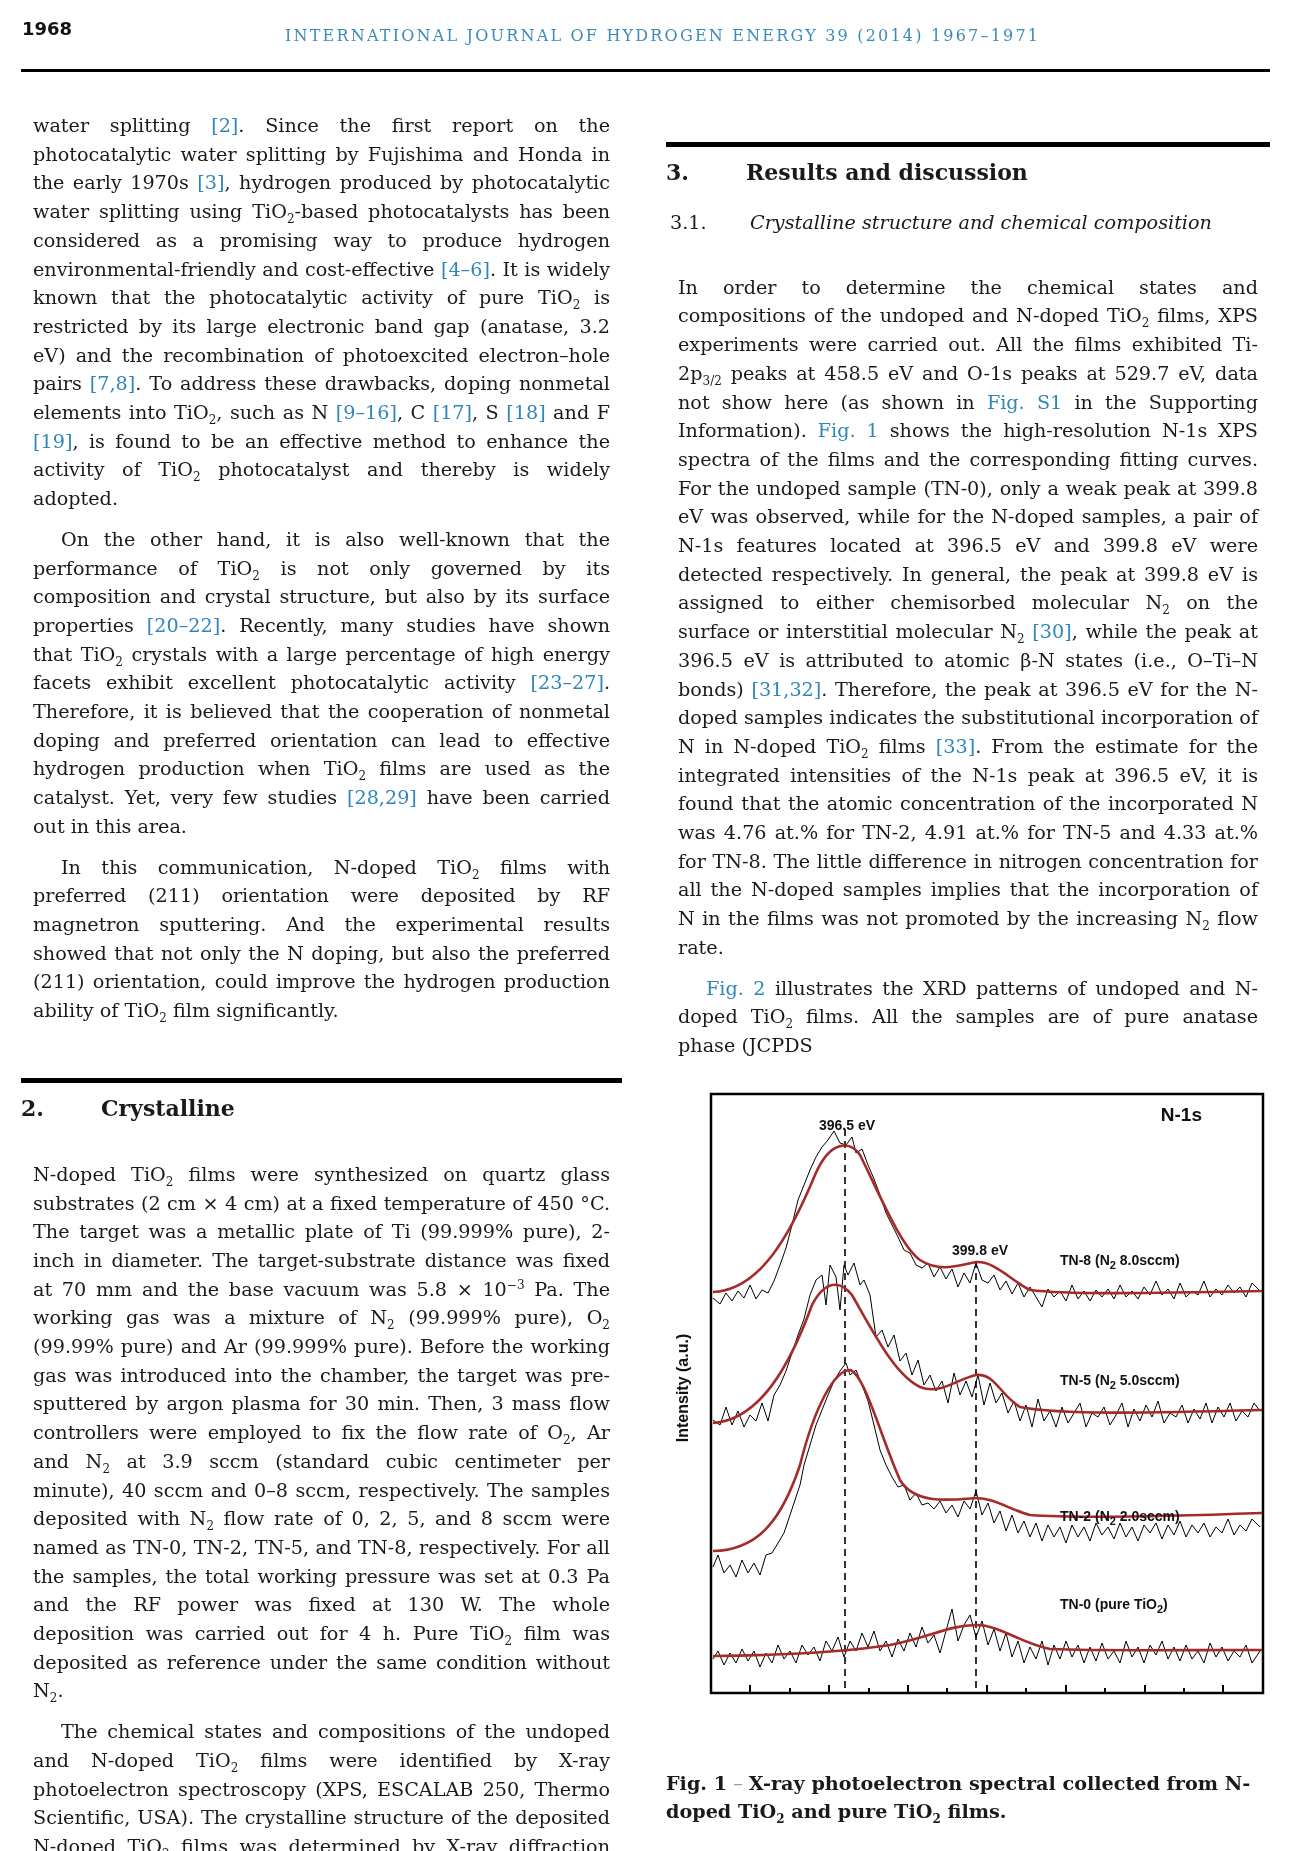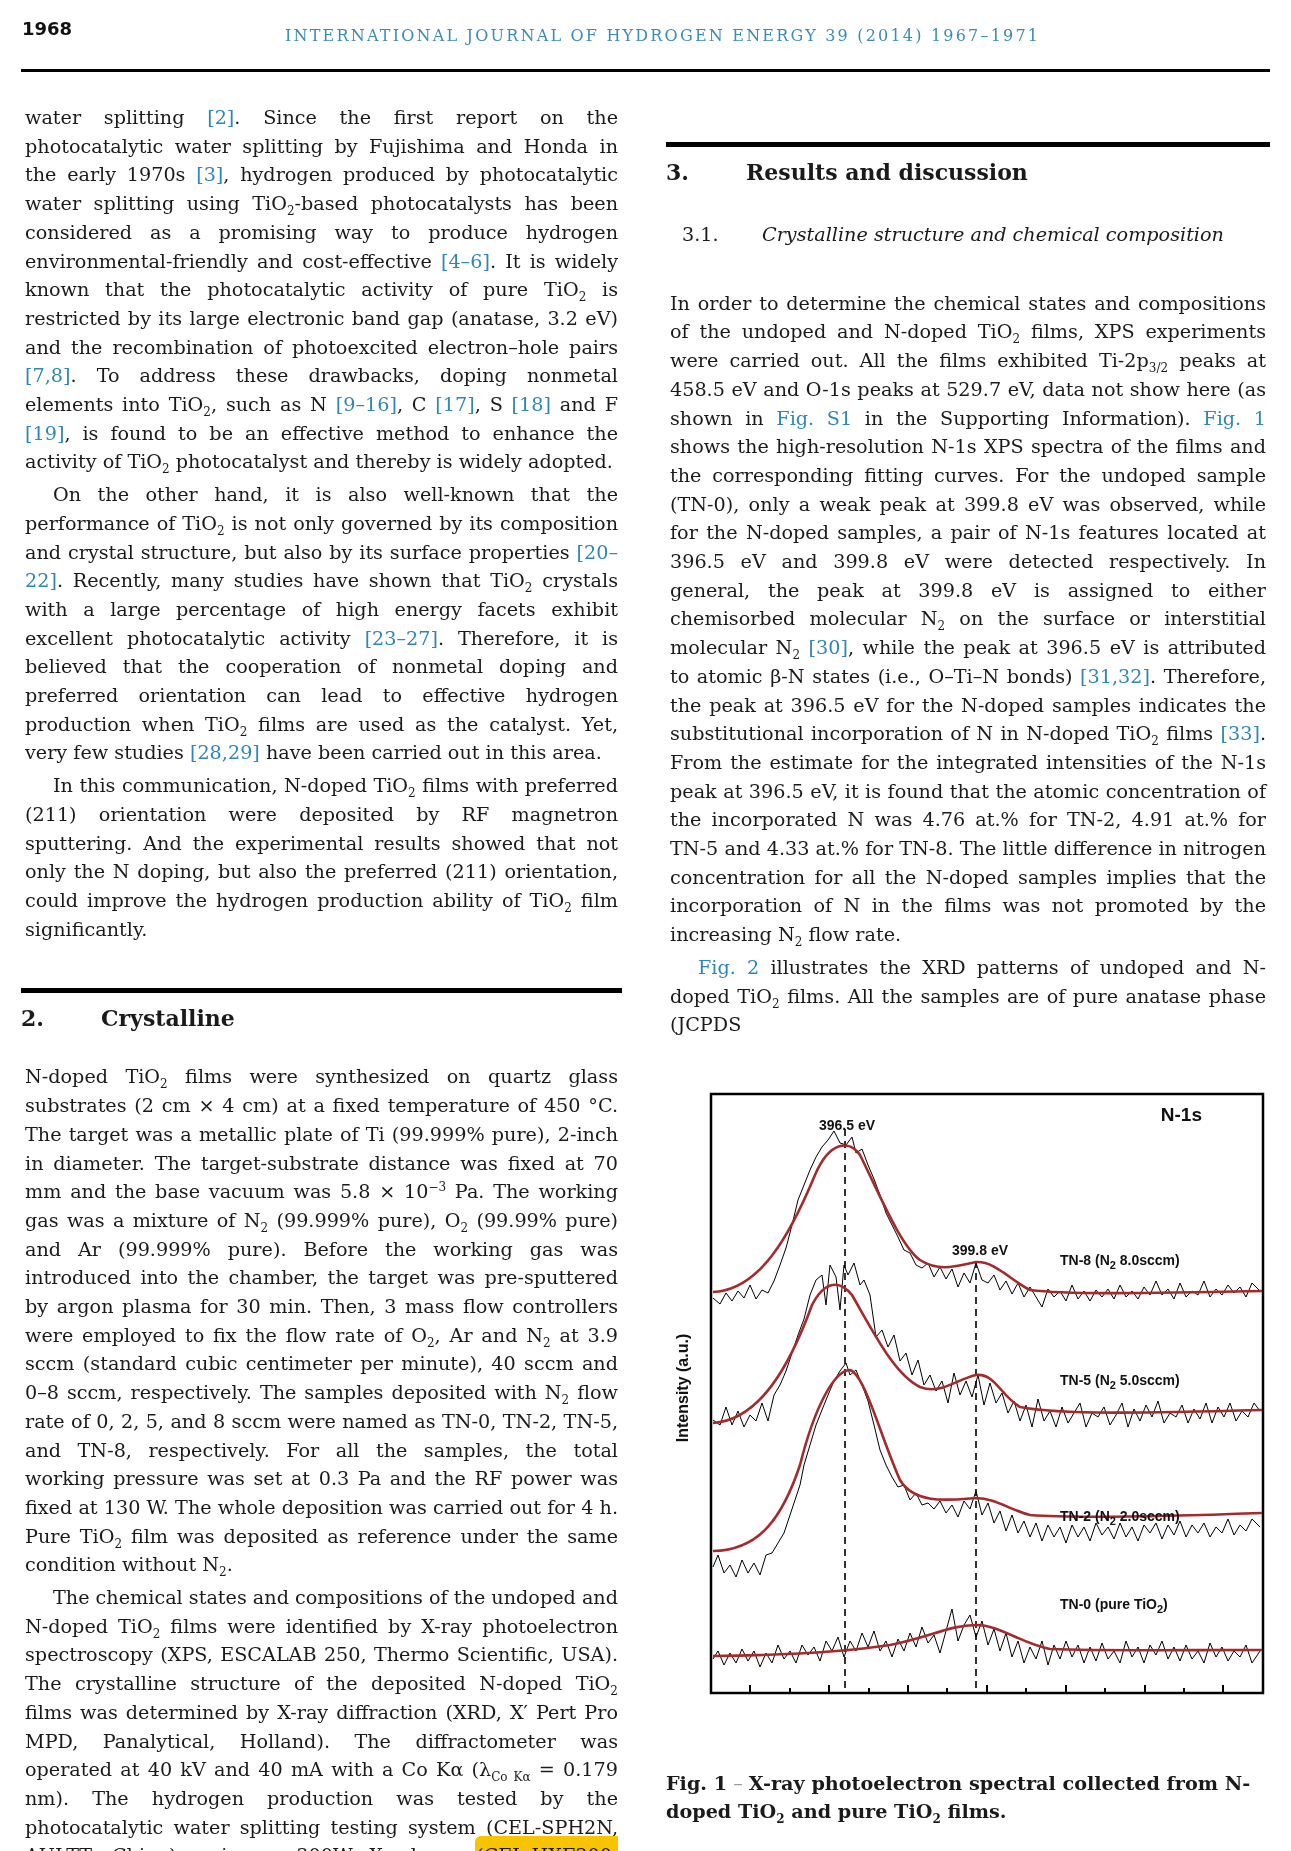--- a/index.html
+++ b/index.html
@@ -1,31 +1,31 @@
 <!DOCTYPE html>
 <html><head>
 <meta charset="utf-8">
 <style>
   html, body { margin:0; padding:0; background:#fff; }
   body { width:1291px; height:1851px; position:relative; overflow:hidden; font-family:"DejaVu Serif", serif; color:#1a1a1a; }
   .pagenum { position:absolute; left:22px; top:18px; font-family:"DejaVu Sans", sans-serif; font-weight:bold; font-size:18px; color:#111; }
   .runhead { position:absolute; left:285px; top:26px; font-family:"DejaVu Serif", serif; font-size:16px; letter-spacing:2.2px; color:#3a8bbb; font-variant:small-caps; text-transform:uppercase; }
   .toprule { position:absolute; left:21px; top:69px; width:1249px; height:3px; background:#000; }
   .col { position:absolute; font-size:19.2px; line-height:28.7px; text-align:justify; }
-  .col p { margin:4px; }
+  .col p { margin:12px; }
   .col p.ind { text-indent:28px; }
   .left { left:21px; top:100px; width:601px; }
   .right { left:666px; top:100px; width:604px; }
   .ref { color:#2f86b8; }
   sub, sup { font-size:12px; line-height:0; }
   .hl { background:#f8c400; border-radius:6px; padding:8px 1px; }
   .secrule { height:5px; background:#000; margin:0; }
   .sechead { font-weight:bold; font-size:22px; line-height:30px; margin:10px 0 0 0; display:flex; }
   .sechead .num { width:80px; }
-  .subhead { font-style:italic; font-size:19.2px; display:flex; margin:16px; }
+  .subhead { font-style:italic; font-size:19.2px; display:flex; margin:4px; }
   .subhead .num { width:80px; font-style:normal; }
   .fig { position:absolute; left:650px; top:1085px; width:641px; height:620px; }
   .fig svg { position:absolute; left:0; top:0; }
   .caption { position:absolute; left:666px; top:1770px; width:590px; font-size:19.2px; line-height:28px; font-weight:bold; }
   .caption .dash { color:#999; font-weight:normal; }
   .svgt { font-family:"Liberation Sans", sans-serif; font-weight:bold; fill:#111; }
 </style>
 </head>
 <body>
 

